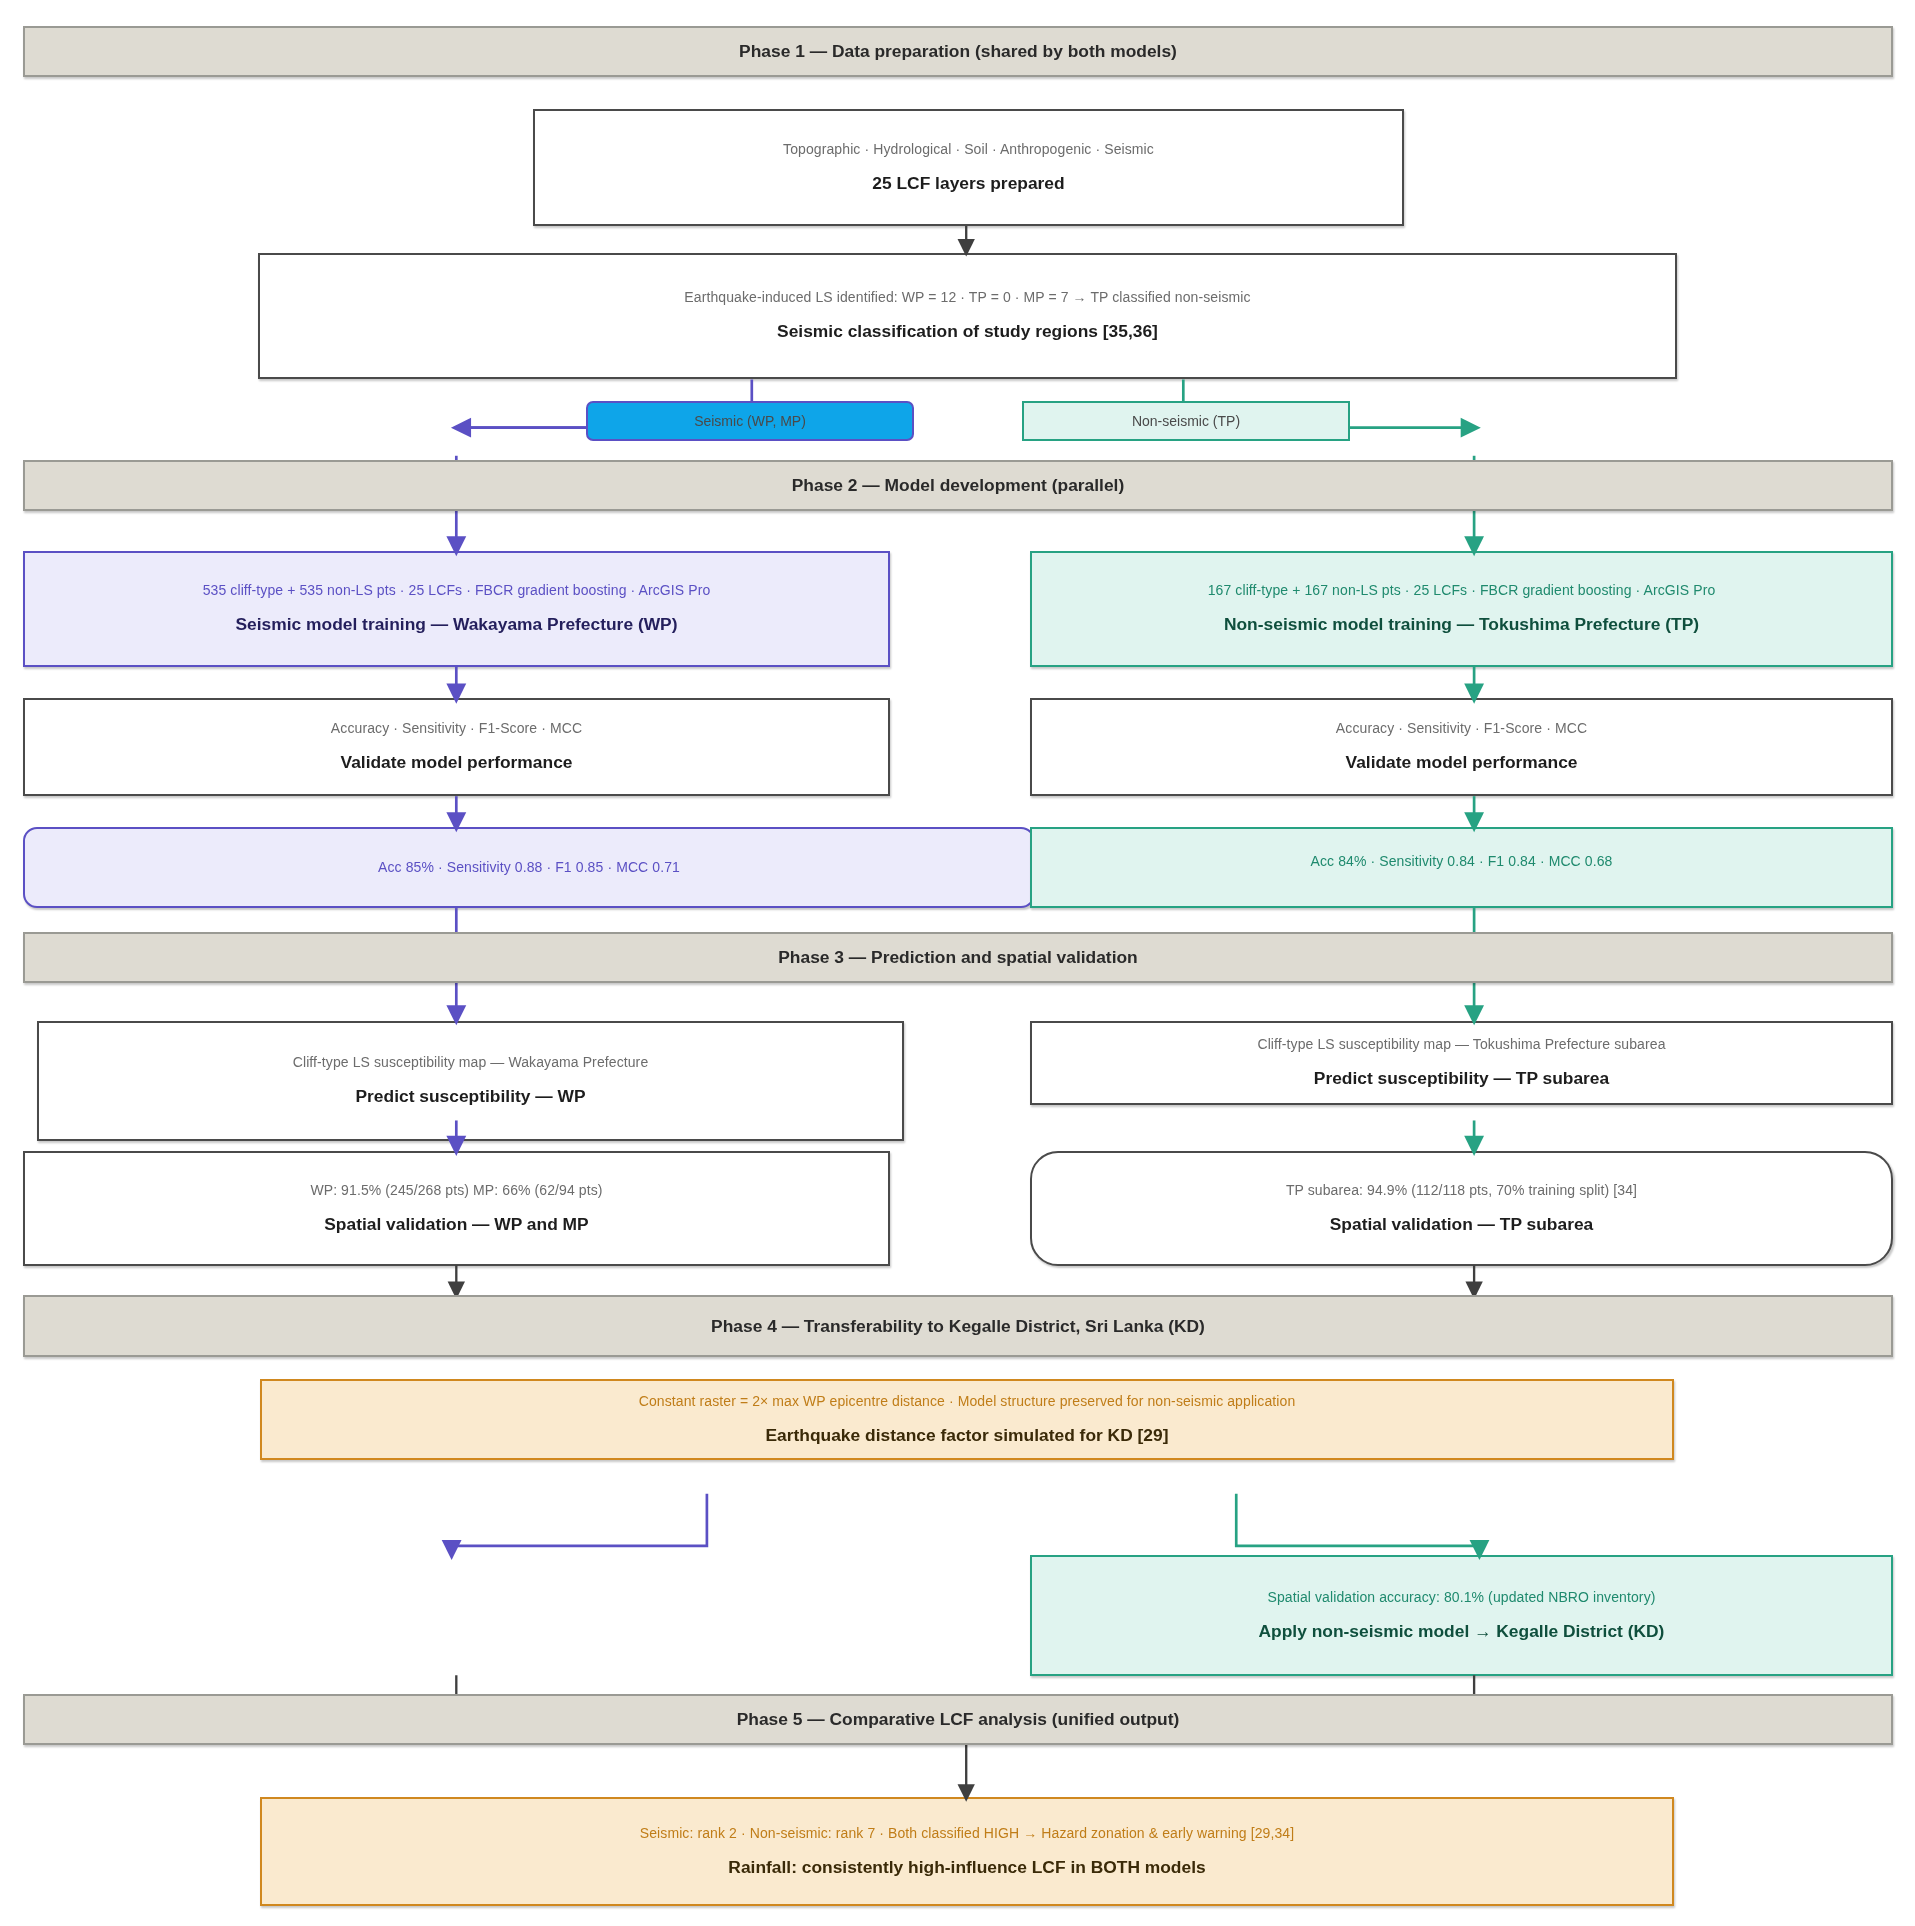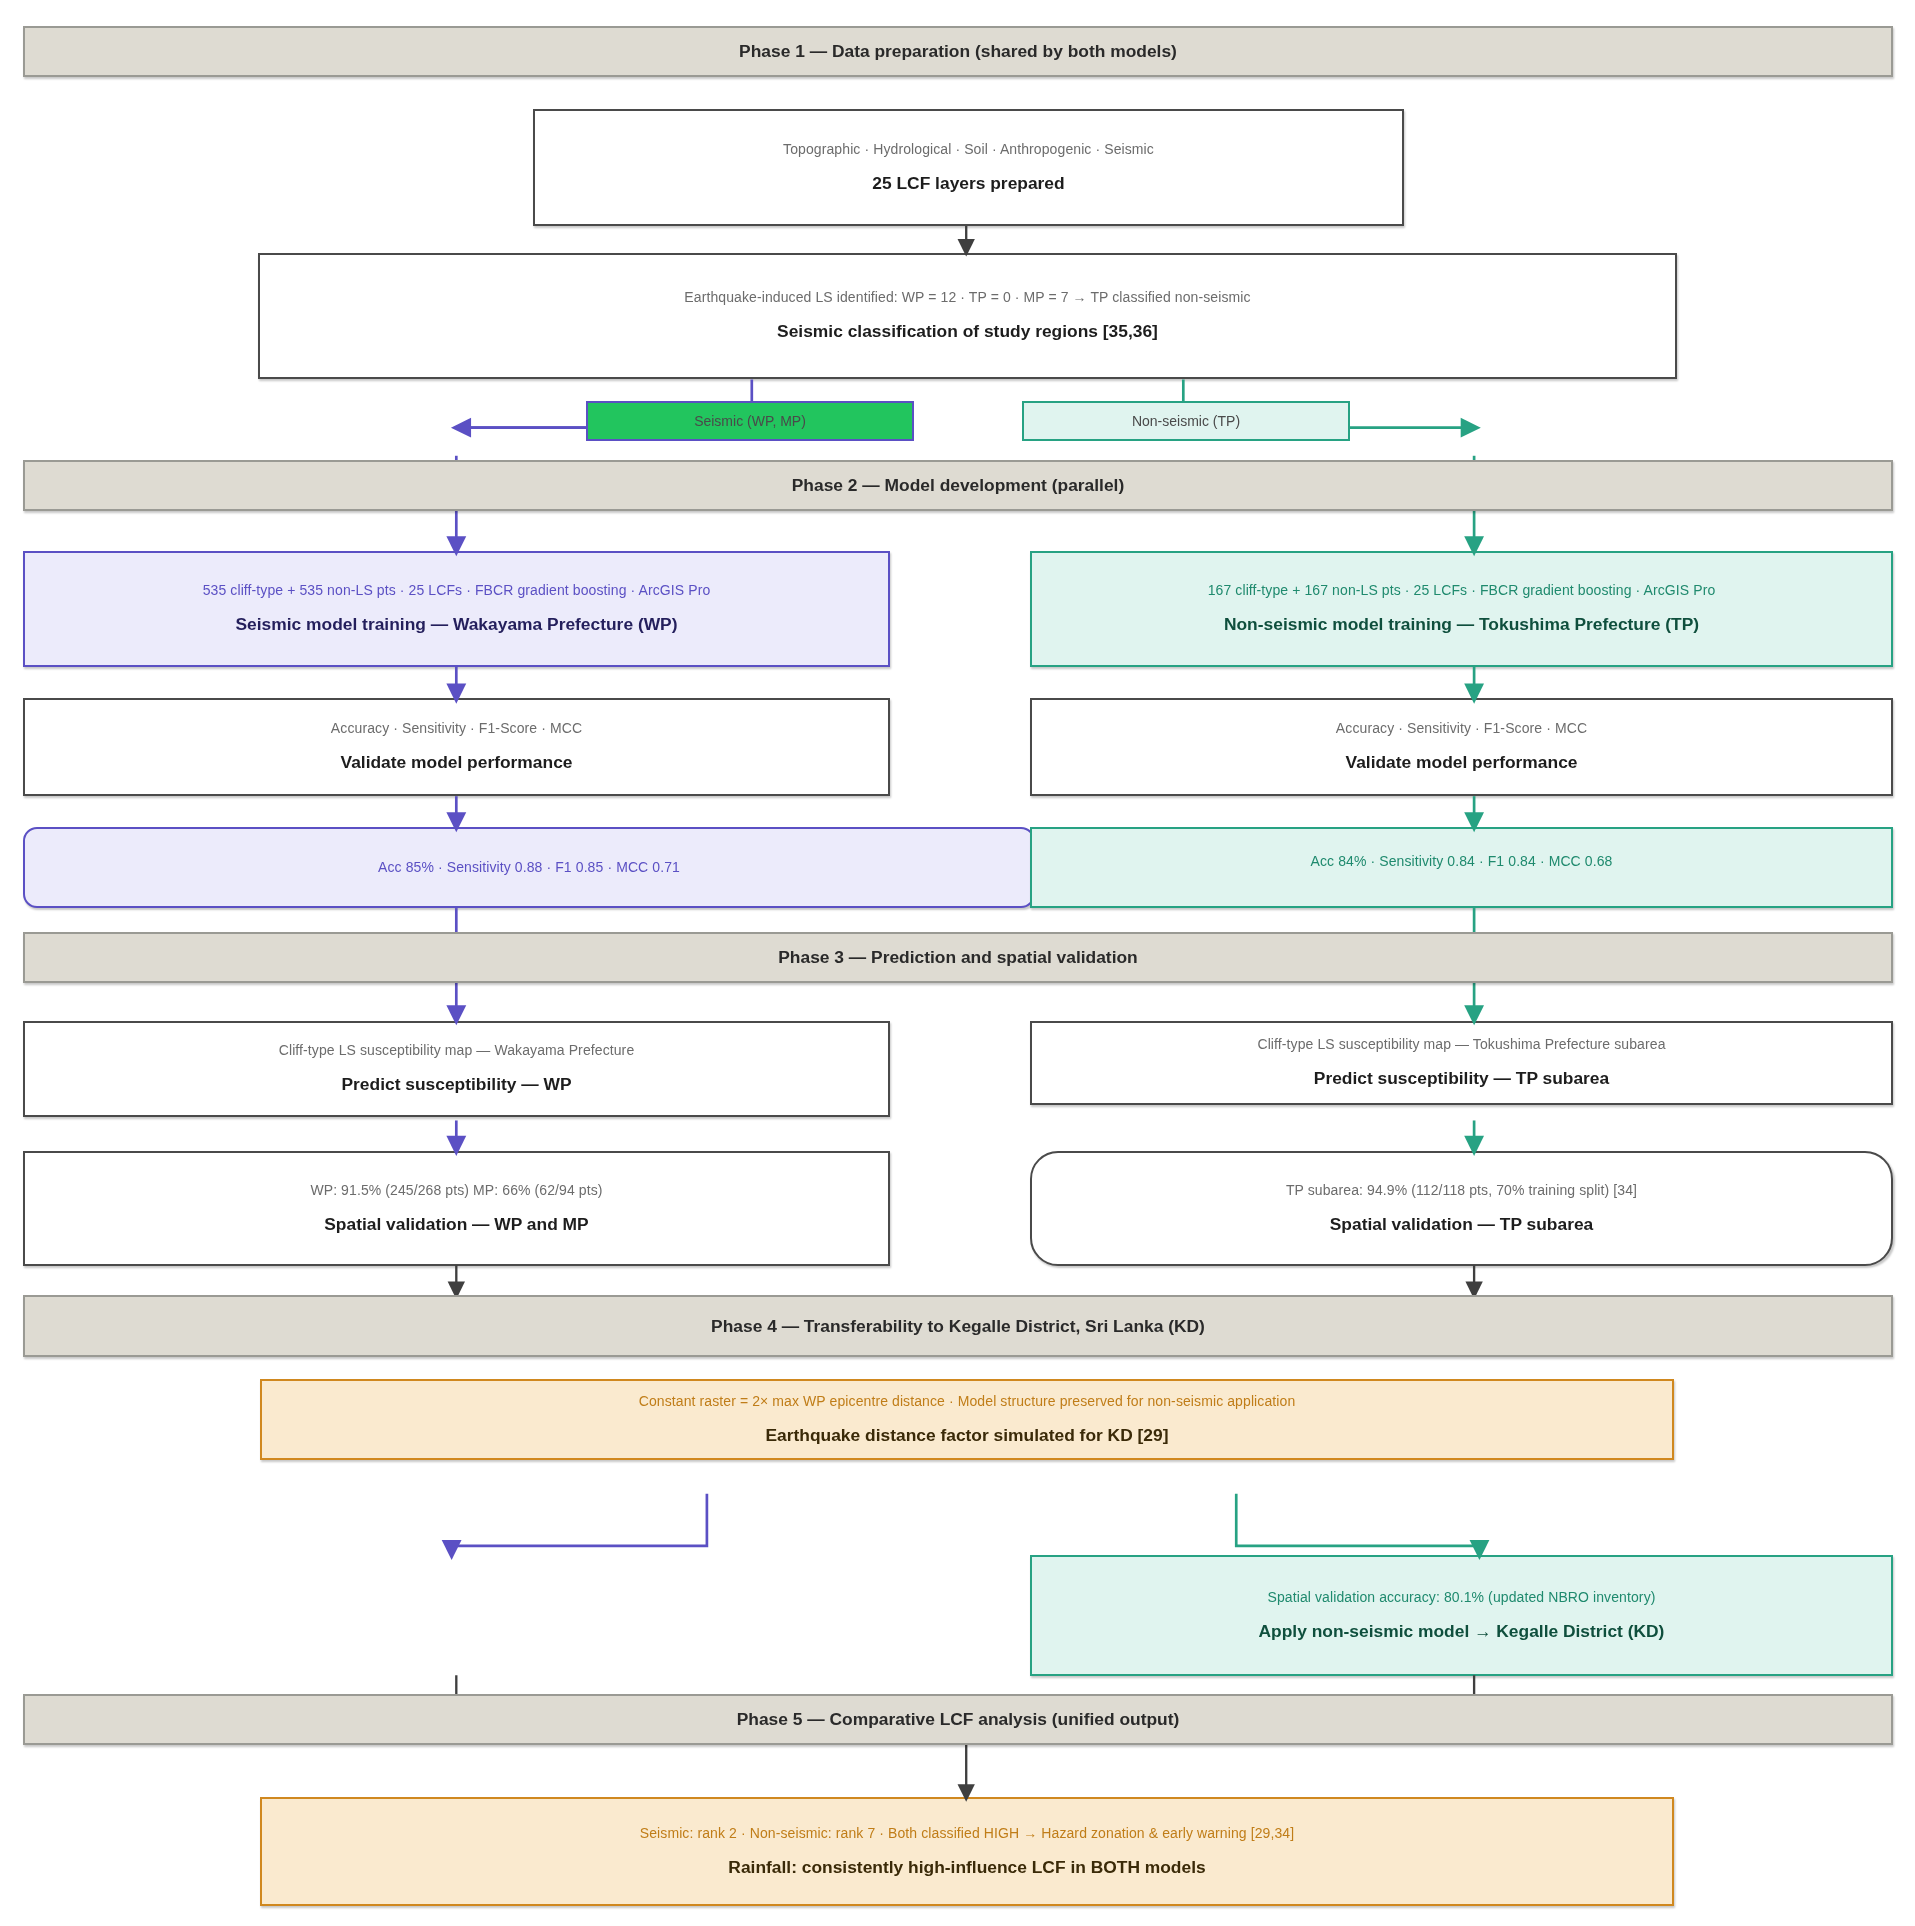--- a/index.html
+++ b/index.html
@@ -93,21 +93,21 @@
     box-sizing:border-box;
     display:flex;
     align-items:center;
     justify-content:center;
     font-size:14px;
     color:#4a4a4a;
     border:2px solid #4a4a4a;
     background:#ffffff;
     z-index:4;
   }
-  .chip.seis{ color:#4a4a4a; background:#22c55e; border-color:#5b50c4; }
+  .chip.seis{ color:#4a4a4a; background:#0ea5e9; border-color:#5b50c4;border-radius:7px; }
   .chip.nonseis{ color:#4a4a4a; background:#e0f4ef; border-color:#27a283; }
 
   
   #wires{
     position:absolute;
     left:0; top:0;
     width:1915px;
     height:1926px;
     pointer-events:none;
     z-index:3;
@@ -214,21 +214,21 @@
   </div>
 
   <div class="node nonseis" style="left:1030px; top:827px; width:863px; height:81px;">
     <div class="sub" style="margin-bottom:12px;">Acc 84%  ·  Sensitivity 0.84  ·  F1 0.84  ·  MCC 0.68</div>
   </div>
 
   <div class="band" style="left:23px; top:932px; width:1870px; height:51px;">
     <span>Phase 3 — Prediction and spatial validation</span>
   </div>
 
-  <div class="node" style="left:23px; top:1021px; width:867px; height:96px;">
+  <div class="node" style="left:37px; top:1021px; width:867px; height:120px;">
     <div class="sub">Cliff-type LS susceptibility map — Wakayama Prefecture</div>
     <div class="main">Predict susceptibility — WP</div>
   </div>
 
   <div class="node" style="left:1030px; top:1021px; width:863px; height:84px;">
     <div class="sub">Cliff-type LS susceptibility map — Tokushima Prefecture subarea</div>
     <div class="main">Predict susceptibility — TP subarea</div>
   </div>
 
   <div class="node" style="left:23px; top:1151px; width:867px; height:115px;">

